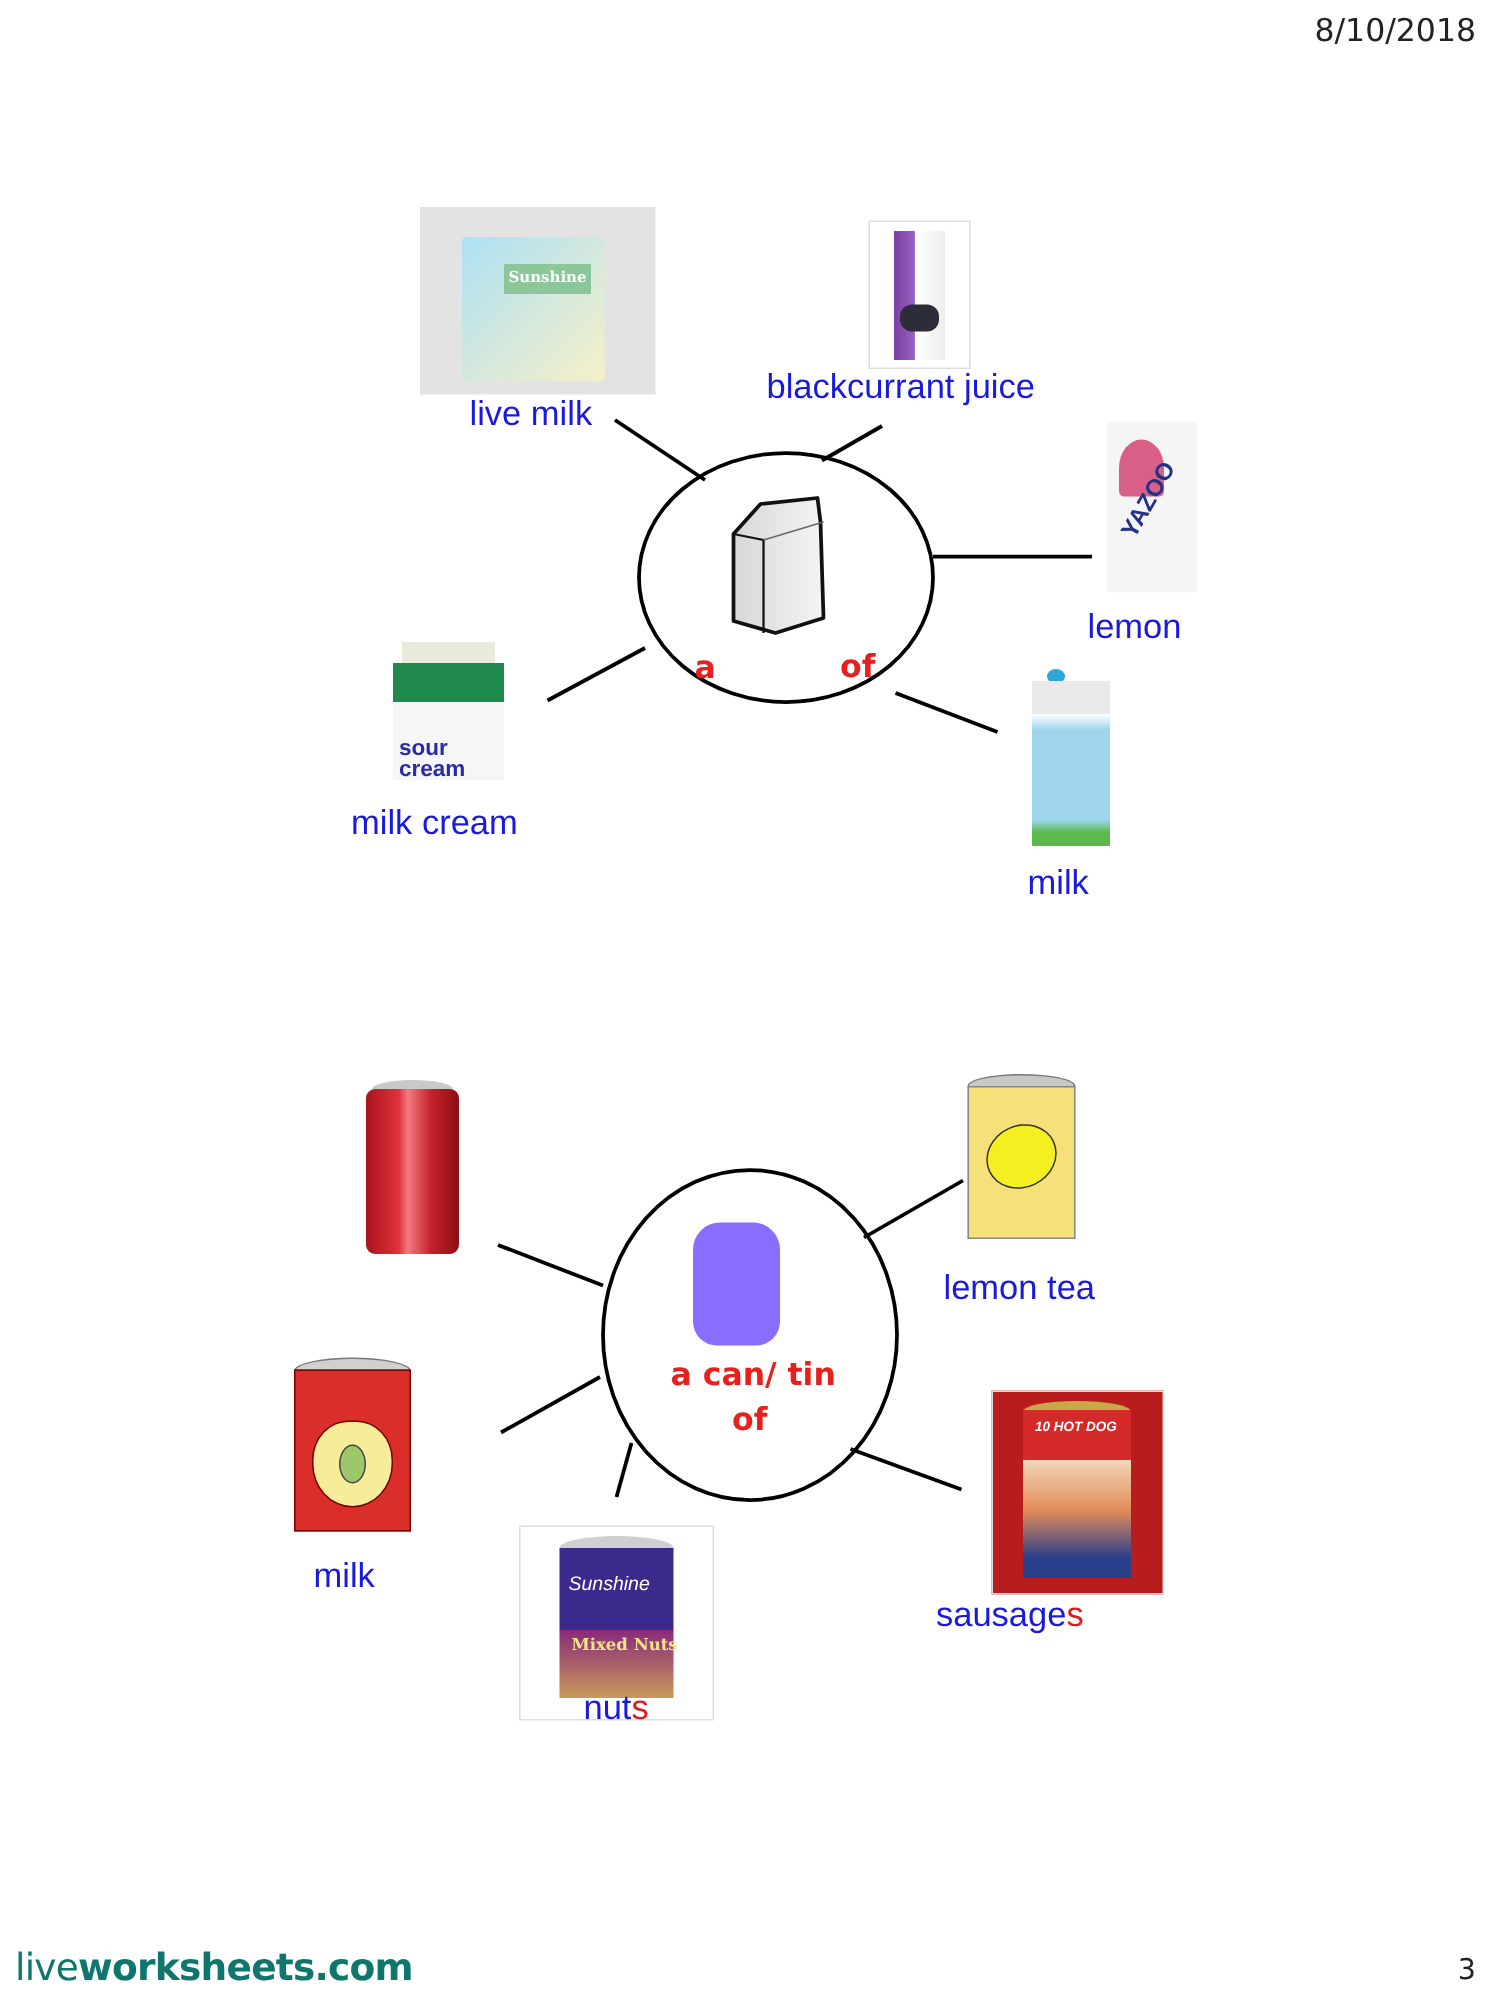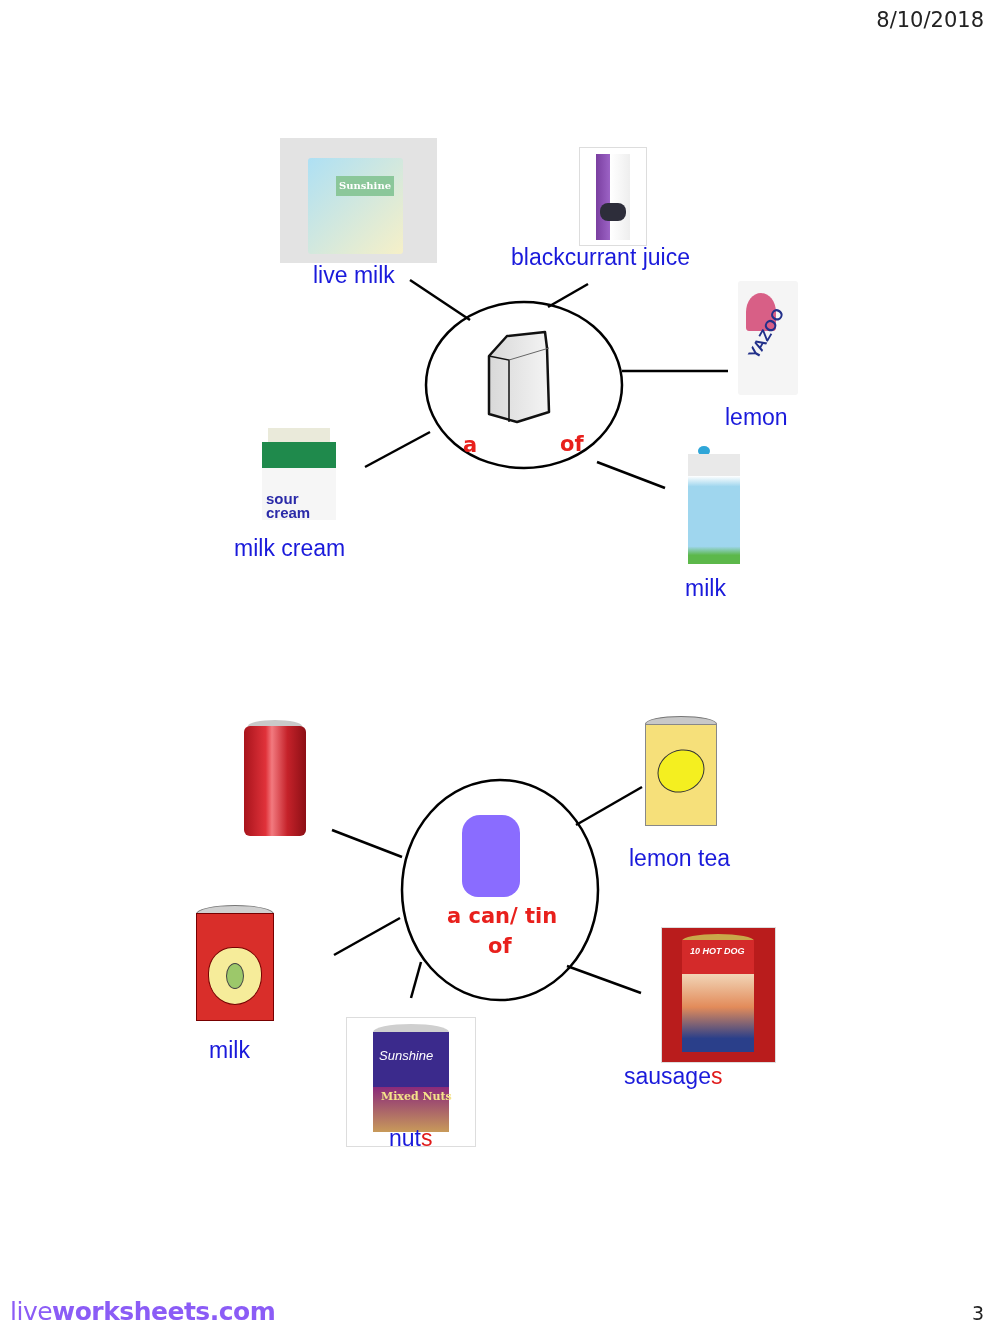--- a/index.html
+++ b/index.html
@@ -3,21 +3,21 @@
 <meta charset="utf-8">
 <style>
   html, body { margin:0; padding:0; }
   body { width:1000px; height:1332px; position:relative; background:#ffffff; overflow:hidden; font-family:"Liberation Sans", sans-serif; }
   .abs { position:absolute; }
   .date { right:16px; top:8px; font-size:21px; color:#222; font-family:"DejaVu Sans", sans-serif; }
   .label { font-size:23px; color:#1a1adb; white-space:nowrap; }
   .label .red { color:#e01a1a; }
   .red-text { color:#e8201c; font-weight:bold; font-size:21px; font-family:"DejaVu Sans", sans-serif; }
   svg.lines { position:absolute; left:0; top:0; }
-  .footer-logo { left:10px; bottom:6px; font-size:25px; color:#8b5cf6; font-family:"DejaVu Sans", sans-serif; letter-spacing:-0.5px; }
+  .footer-logo { left:10px; bottom:6px; font-size:25px; color:#0f766e; font-family:"DejaVu Sans", sans-serif; letter-spacing:-0.5px; }
   .footer-logo b { font-weight:bold; }
   .page-num { right:16px; bottom:8px; font-size:19px; color:#222; font-family:"DejaVu Sans", sans-serif; }
   .pic { position:absolute; }
 </style>
 </head>
 <body>
 
 <div class="abs date">8/10/2018</div>
 
 <svg class="lines" width="1000" height="1332">

